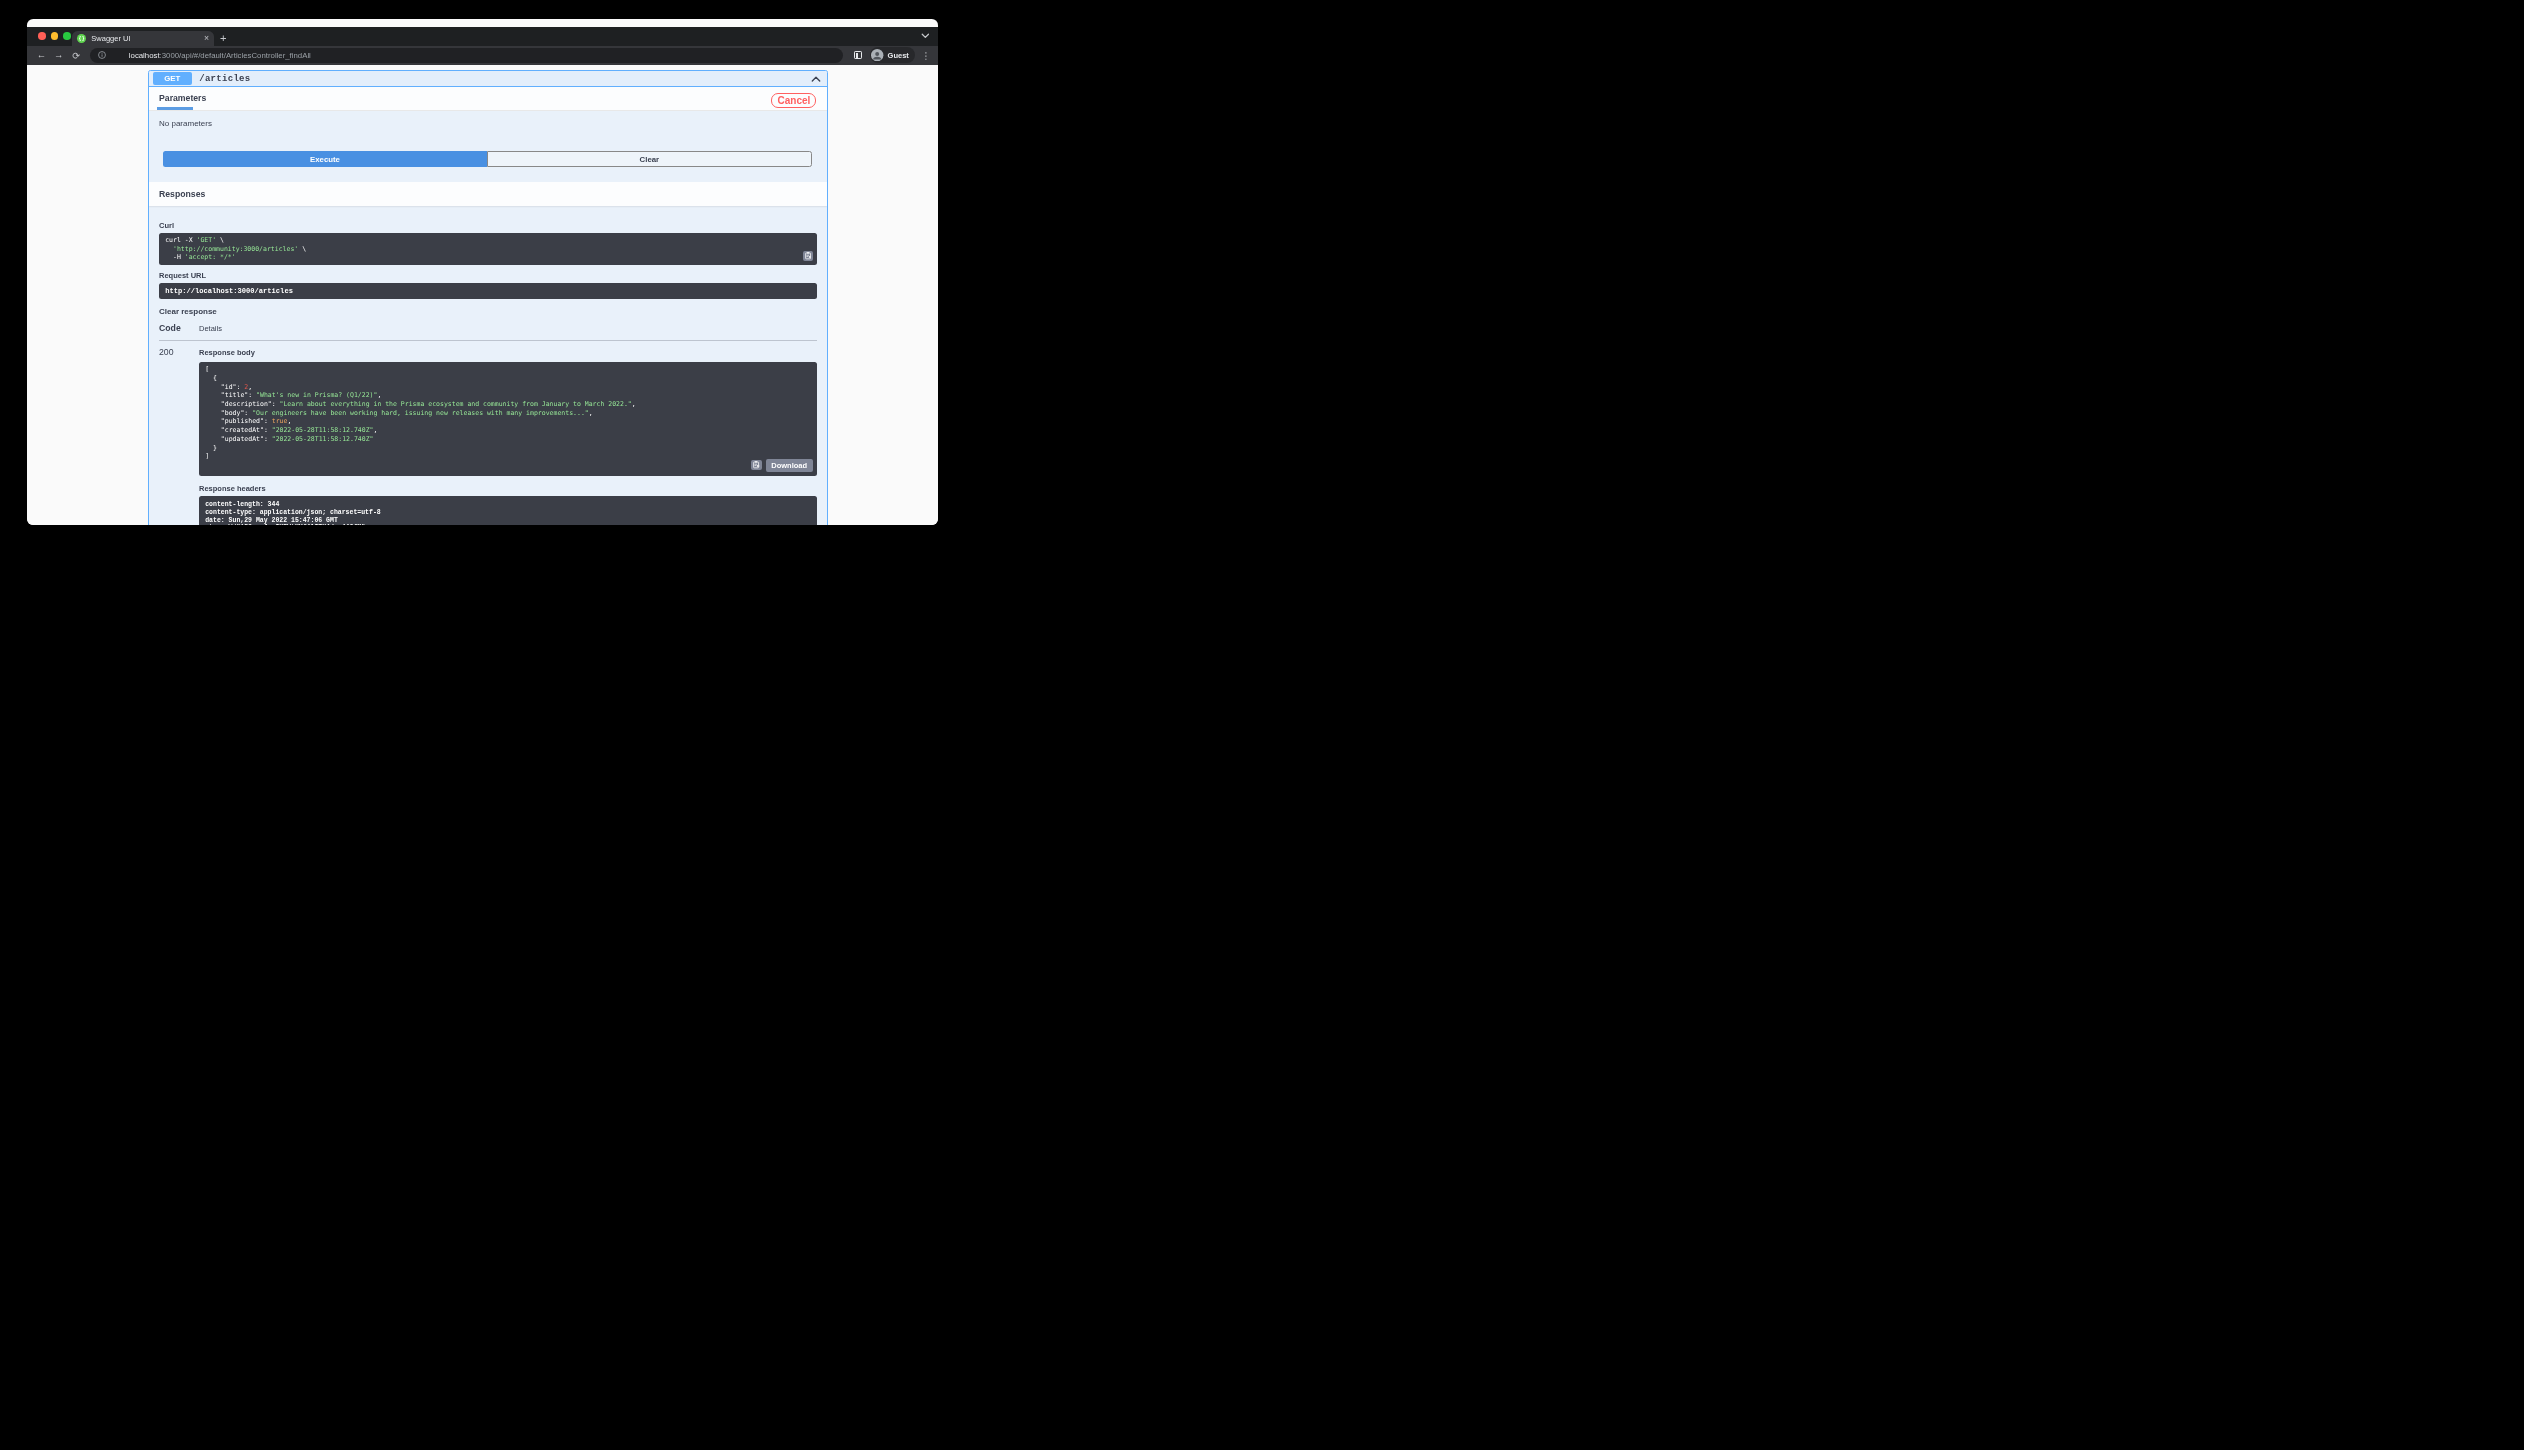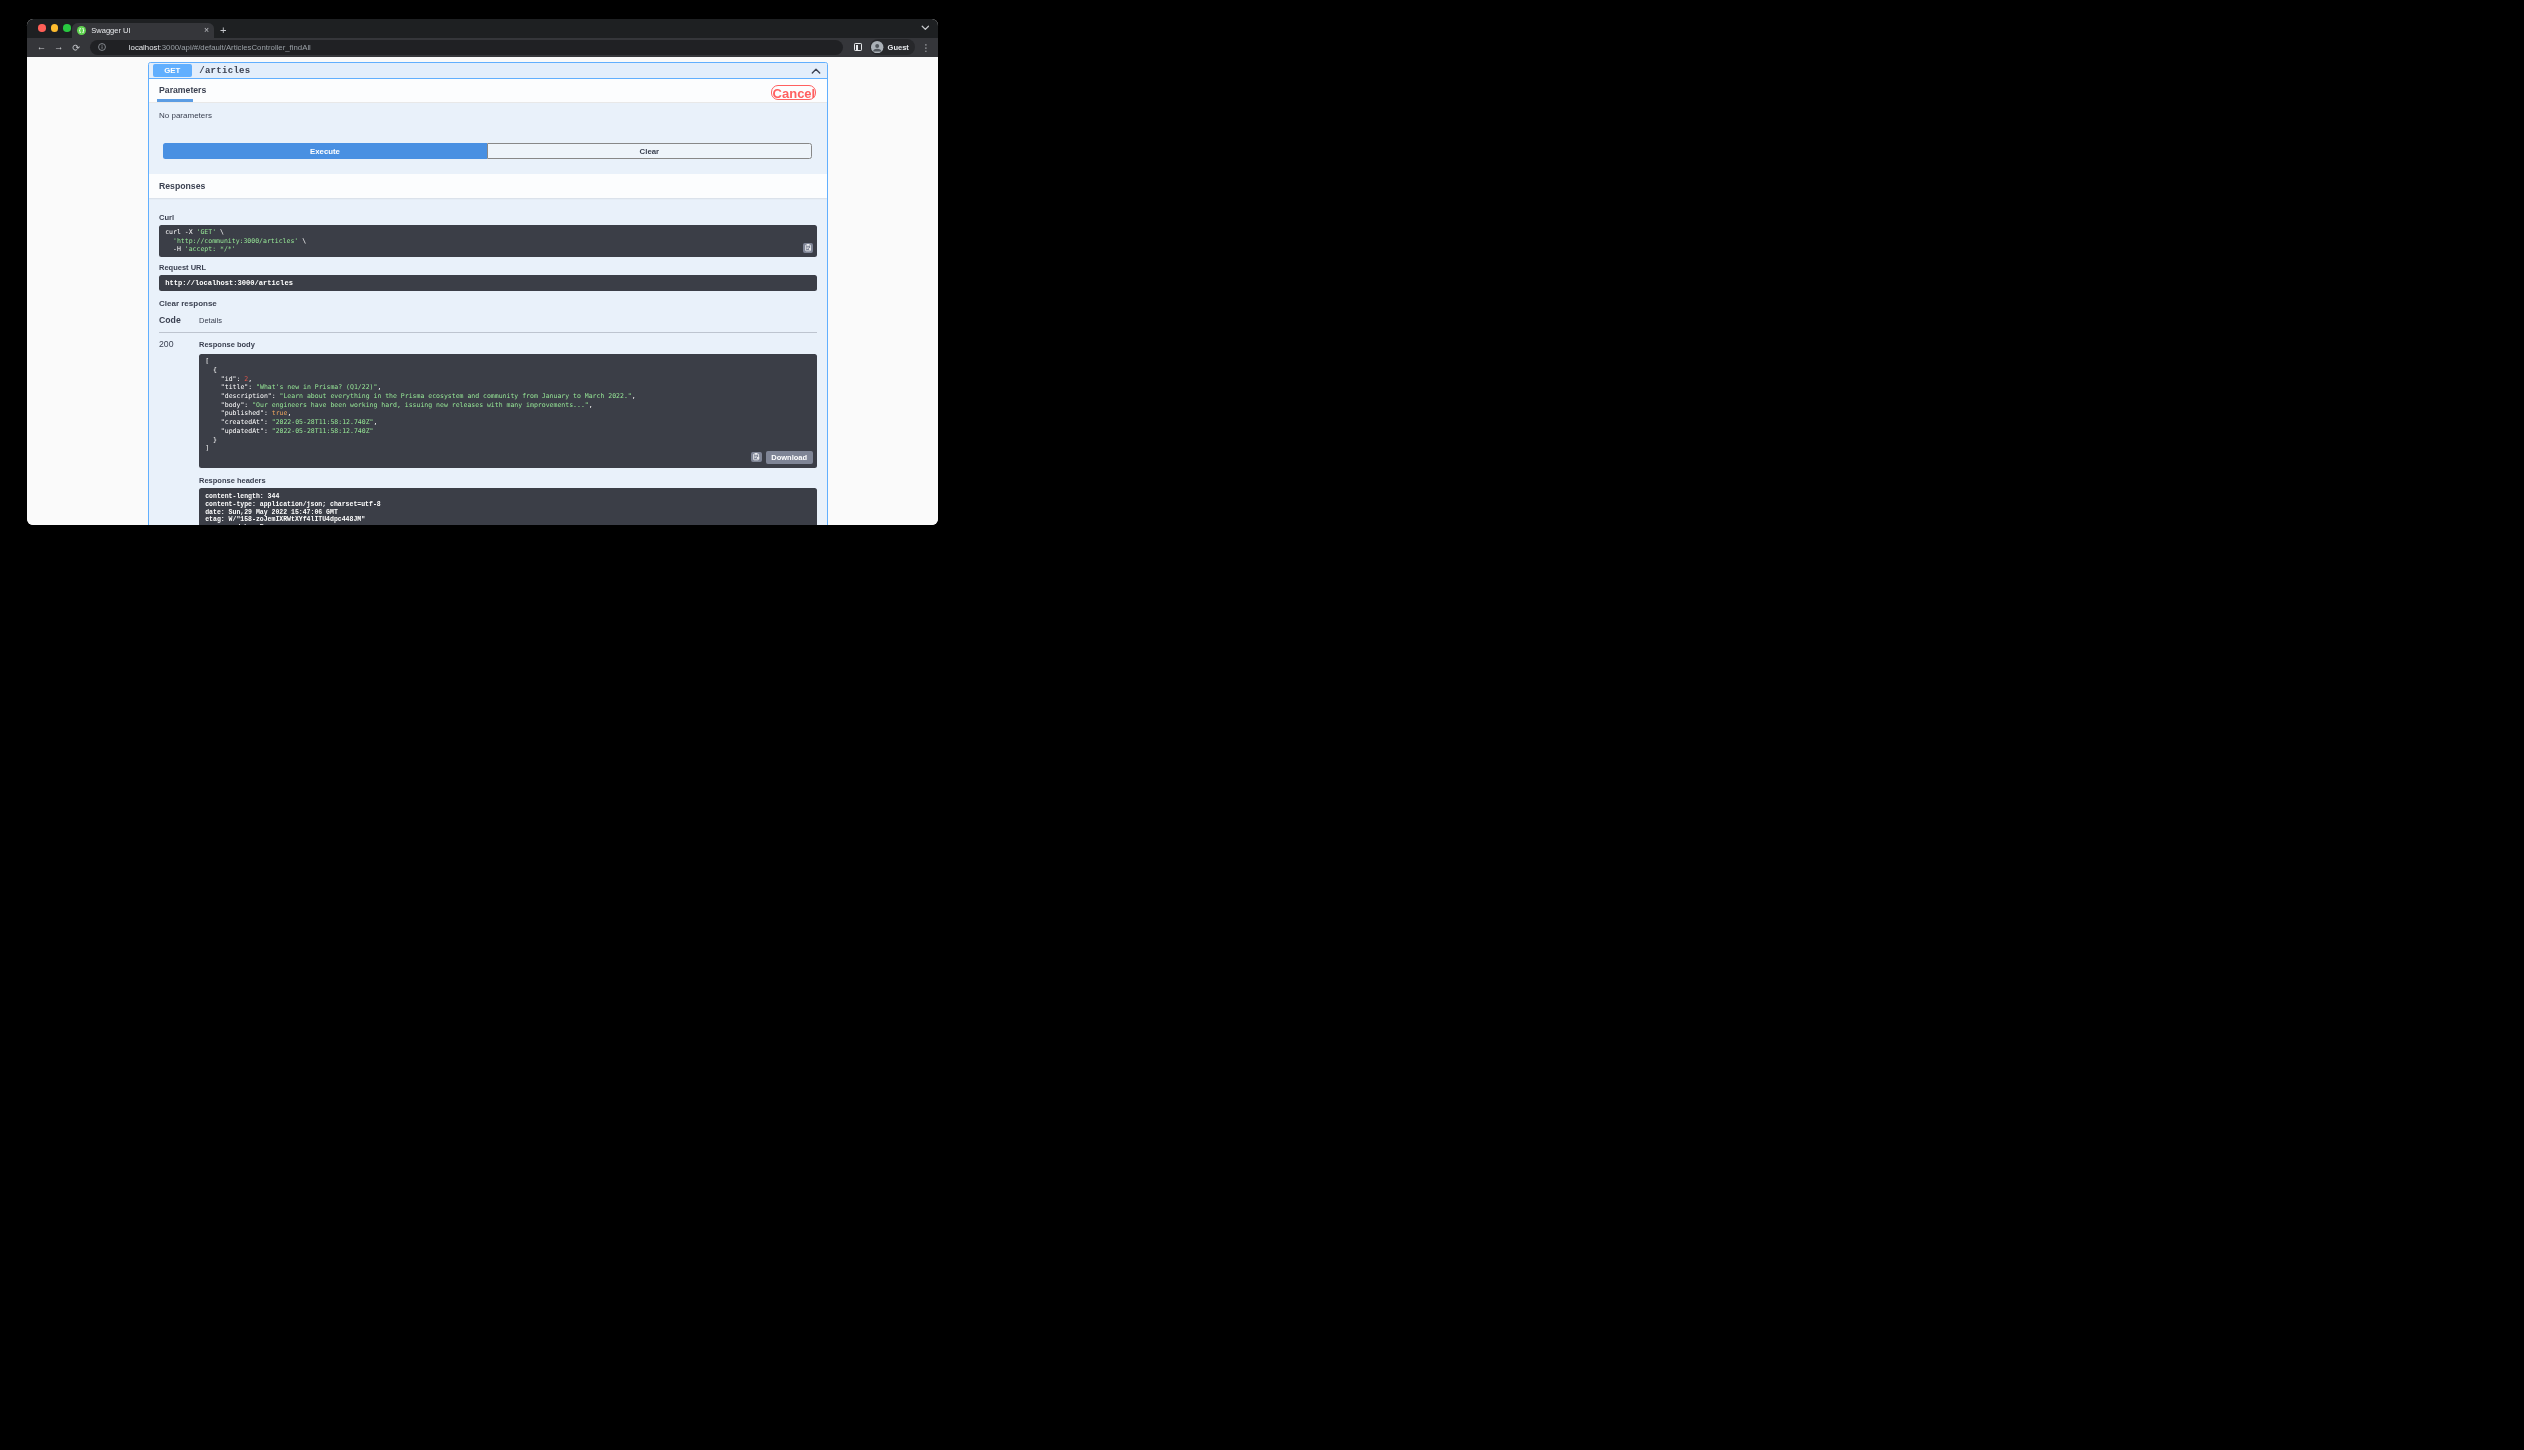--- a/index.html
+++ b/index.html
@@ -8,21 +8,21 @@
     --num:#e0564b; --bool:#eda55f; --strip:#1e2022; --chrome:#35363a; --pill:#202124;
     --chrome-ic:#c6c8cc; --chrome-txt:#e8eaed; --chrome-dim:#9aa0a6;
   }
   *{margin:0;padding:0;box-sizing:border-box;}
   body{background:#000;font-family:"Liberation Sans",sans-serif;}
   .stage{position:relative;width:964px;height:560px;background:#000;overflow:hidden;}
 
   
   .window{position:absolute;left:27px;top:18.6px;width:911px;height:506px;
     border-radius:6.2px;overflow:hidden;display:flex;flex-direction:column;background:#fafafa;}
-  .tabstrip{height:19px;background:var(--strip);position:relative;flex:none;}
+  .tabstrip{height:19px;background:var(--strip);position:relative;flex:none;margin-top:8px;}
   .lights{position:absolute;left:11.2px;top:5.6px;display:flex;gap:5px;}
   .light{width:7.5px;height:7.5px;border-radius:50%;}
   .tab{position:absolute;left:45px;top:4.3px;width:142px;height:15px;background:var(--chrome);
     border-radius:5.6px 5.6px 0 0;display:flex;align-items:center;padding:0 5px;gap:5px;}
   .favicon{width:9.3px;height:9.3px;border-radius:50%;background:#5fd34f;color:#fff;
     font-weight:bold;font-size:5px;display:flex;align-items:center;justify-content:center;flex:none;}
   .tab-title{color:var(--chrome-txt);font-size:7.5px;flex:1;white-space:nowrap;overflow:hidden;}
   .tab-close{color:var(--chrome-ic);font-size:8.7px;line-height:1;cursor:default;}
   .newtab{position:absolute;left:193px;top:4.3px;color:var(--chrome-ic);font-size:11.2px;line-height:15px;}
   .strip-chevron{position:absolute;right:8.7px;top:6.2px;}
@@ -46,21 +46,21 @@
     display:flex;align-items:center;padding:0 6.2px 0 3.7px;}
   .method-badge{background:var(--blue);color:#fff;font-weight:bold;font-size:7.8px;
     border-radius:1.9px;width:39px;height:12.4px;display:flex;align-items:center;justify-content:center;}
   .op-path{font-family:"Liberation Mono",monospace;font-weight:bold;font-size:9px;color:var(--ink);margin-left:7.5px;letter-spacing:0.3px;}
   .op-collapse{margin-left:auto;display:flex;align-items:center;}
   .tab-header{height:24px;background:#fcfdfe;border-bottom:0.6px solid #e8e8e8;
     display:flex;align-items:flex-start;padding:6.2px 10.6px 0 10px;position:relative;}
   .param-tab{font-size:8.7px;font-weight:bold;color:var(--ink);position:relative;padding-bottom:6.2px;}
   .param-tab::after{content:"";position:absolute;left:-1.9px;bottom:0;width:36px;height:2.5px;background:#5b9ce3;}
   .cancel-btn{margin-left:auto;border:0.6px solid var(--cancel-red);color:var(--cancel-red);
-    background:transparent;font-weight:bold;font-size:13px;border-radius:7px;width:45px;height:14.3px;}
+    background:transparent;font-weight:bold;font-size:10px;border-radius:7px;width:45px;height:14.3px;}
   .no-params{font-size:8px;color:var(--ink);margin:7.5px 0 0 10px;}
   .exec-row{display:flex;margin:23.6px 15px 0 14.3px;height:15.5px;}
   .execute-btn{flex:1;background:var(--exec-blue);color:#fff;border:none;font-weight:600;
     font-size:7.8px;border-radius:2.5px 0 0 2.5px;}
   .clear-btn{flex:1;background:#eef4fa;color:var(--ink);border:1.2px solid #888;
     font-weight:600;font-size:7.8px;border-radius:0 2.5px 2.5px 0;}
   .responses-band{margin-top:15px;height:24px;background:#fcfdfe;display:flex;align-items:center;
     padding-left:10px;box-shadow:0 0.6px 1.2px rgba(0,0,0,.08);}
   .responses-band .t{font-size:8.7px;font-weight:bold;color:var(--ink);}
   .lab{font-size:7.5px;font-weight:bold;color:var(--ink);margin:0 10px;}

